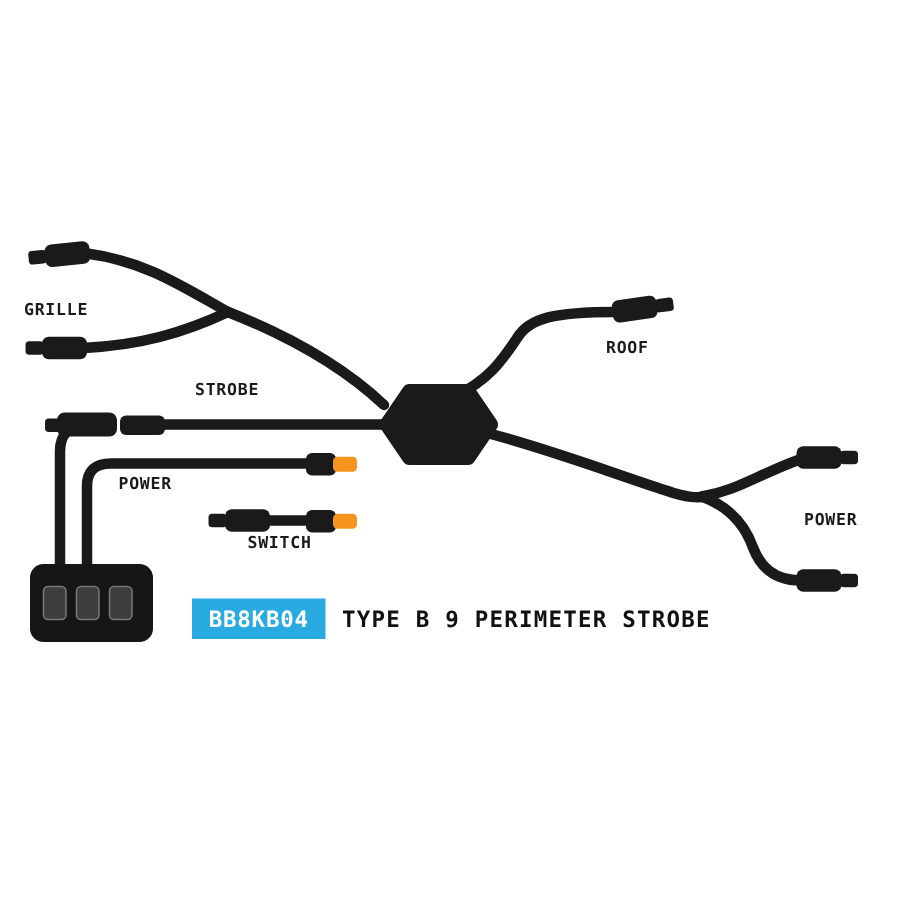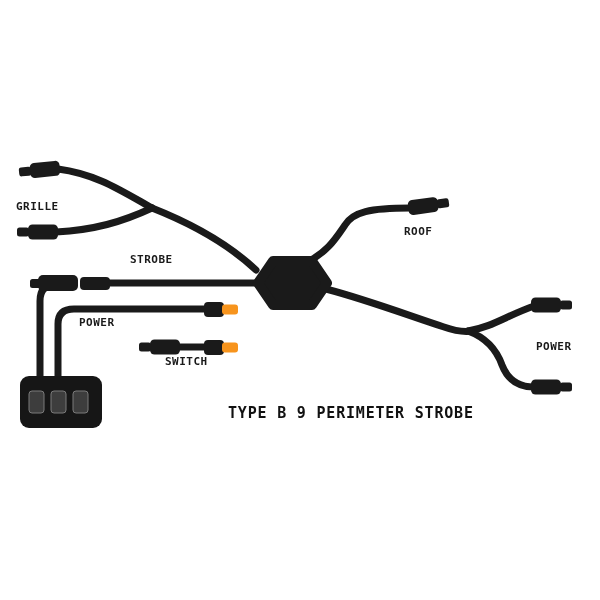--- a/index.html
+++ b/index.html
@@ -110,15 +110,16 @@
     </g>
   </svg>
 
   <div class="lbl" style="left:16px;  top:200px;">GRILLE</div>
   <div class="lbl" style="left:130px; top:253px;">STROBE</div>
   <div class="lbl" style="left:79px;  top:316px;">POWER</div>
   <div class="lbl" style="left:165px; top:355px;">SWITCH</div>
   <div class="lbl" style="left:404px; top:207px;margin-top:18px;">ROOF</div>
   <div class="lbl" style="left:536px; top:340px;">POWER</div>
 
+  <div class="badge">BB8KB04</div>
   <div class="title">TYPE B 9 PERIMETER STROBE</div>
 
 </div>
 
 </body></html>

